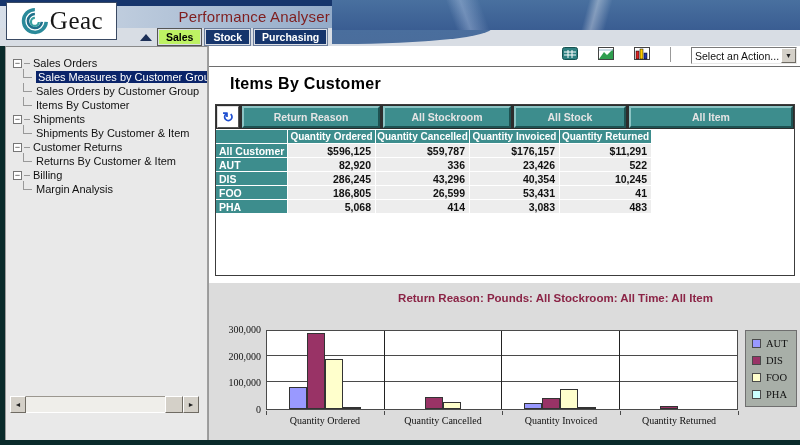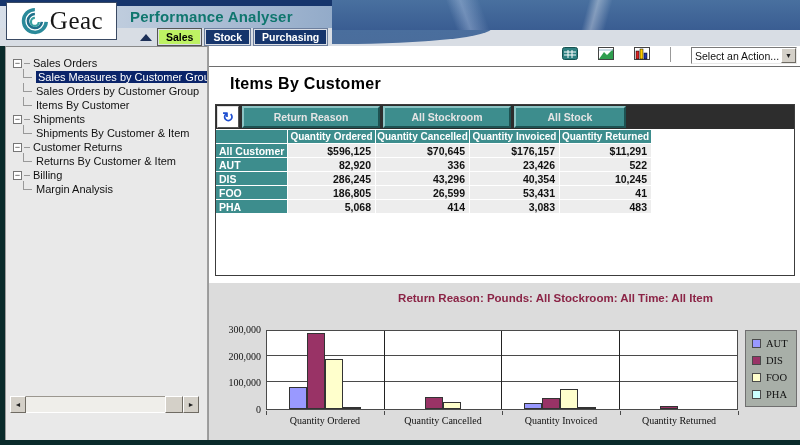--- a/index.html
+++ b/index.html
@@ -19,22 +19,22 @@
   .banner-swoosh { position:absolute; left:332px; top:0; width:160px; height:44px;
       background:linear-gradient(#49709f,#4a6d9c); border-bottom-right-radius:150px 16px; }
   .banner { position:absolute; left:332px; top:0; width:468px; height:30px;
       background:
         linear-gradient(105deg, rgba(255,255,255,0) 54%, rgba(255,255,255,.35) 56%, rgba(255,255,255,0) 59%),
         linear-gradient(70deg, rgba(255,255,255,0) 26%, rgba(210,225,250,.33) 29%, rgba(255,255,255,0) 33%),
         linear-gradient(#49709f,#3a5d92); }
   #logo-box { position:absolute; left:6px; top:2px; width:111px; height:38px; background:#fff;
       border:1px solid #3a4a63; display:flex; align-items:center; justify-content:center; gap:2px; z-index:5; }
   #logo-text { font-family:"Liberation Serif", serif; font-size:25px; color:#161616; letter-spacing:.5px; }
-  #app-title { position:absolute; left:130px; top:8px; width:200px; text-align:left;
-      font-size:15px; font-weight:bold; color:#0f766e; letter-spacing:.2px; }
+  #app-title { position:absolute; left:130px; top:8px; width:200px; text-align:right;
+      font-size:15px; font-weight:normal; color:#7f1d1d; letter-spacing:.2px; }
   #tab-arrow { position:absolute; left:140px; top:34px; width:0; height:0;
       border-left:6px solid transparent; border-right:6px solid transparent; border-bottom:7px solid #1c2f57; }
   #tabs { position:absolute; left:158px; top:29px; display:flex; gap:4px; z-index:6; }
   .tab { height:16px; padding:0 7px; font-size:10.5px; font-weight:bold; color:#fff;
       background:#16356c; border:1px solid #d9dde4; outline:1px solid #6d7f9d;
       display:flex; align-items:center; }
   .tab.active { background:#bef264; color:#000; outline:1px solid #555; }
 
   
   #sidebar { position:absolute; left:5px; top:46px; width:203px; height:394px; background:#e9e9e9;
@@ -221,30 +221,31 @@
     <div id="page-title">Items By Customer</div>
 
     <div id="panel">
       <div id="btn-strip">
         <div id="refresh-btn">
           <span id="refresh-icon">↻</span>
         </div>
       <div class="filter-btn" style="width: 138px;">Return Reason</div>
           <div class="filter-btn" style="width: 128px;">All Stockroom</div>
           <div class="filter-btn" style="width: 112px;">All Stock</div>
+          <div class="filter-btn grow">All Item</div>
         </div>
       <div id="summary-table">
           <div class="th corner"></div>
           <div class="th">Quantity Ordered</div>
           <div class="th">Quantity Cancelled</div>
           <div class="th">Quantity Invoiced</div>
           <div class="th">Quantity Returned</div>
           <div class="rowhdr">All Customer</div>
           <div class="cell">$596,125</div>
-          <div class="cell">$70,645</div>
+          <div class="cell">$59,787</div>
           <div class="cell">$176,157</div>
           <div class="cell">$11,291</div>
           <div class="rowhdr">AUT</div>
           <div class="cell">82,920</div>
           <div class="cell">336</div>
           <div class="cell">23,426</div>
           <div class="cell">522</div>
           <div class="rowhdr">DIS</div>
           <div class="cell">286,245</div>
           <div class="cell">43,296</div>

